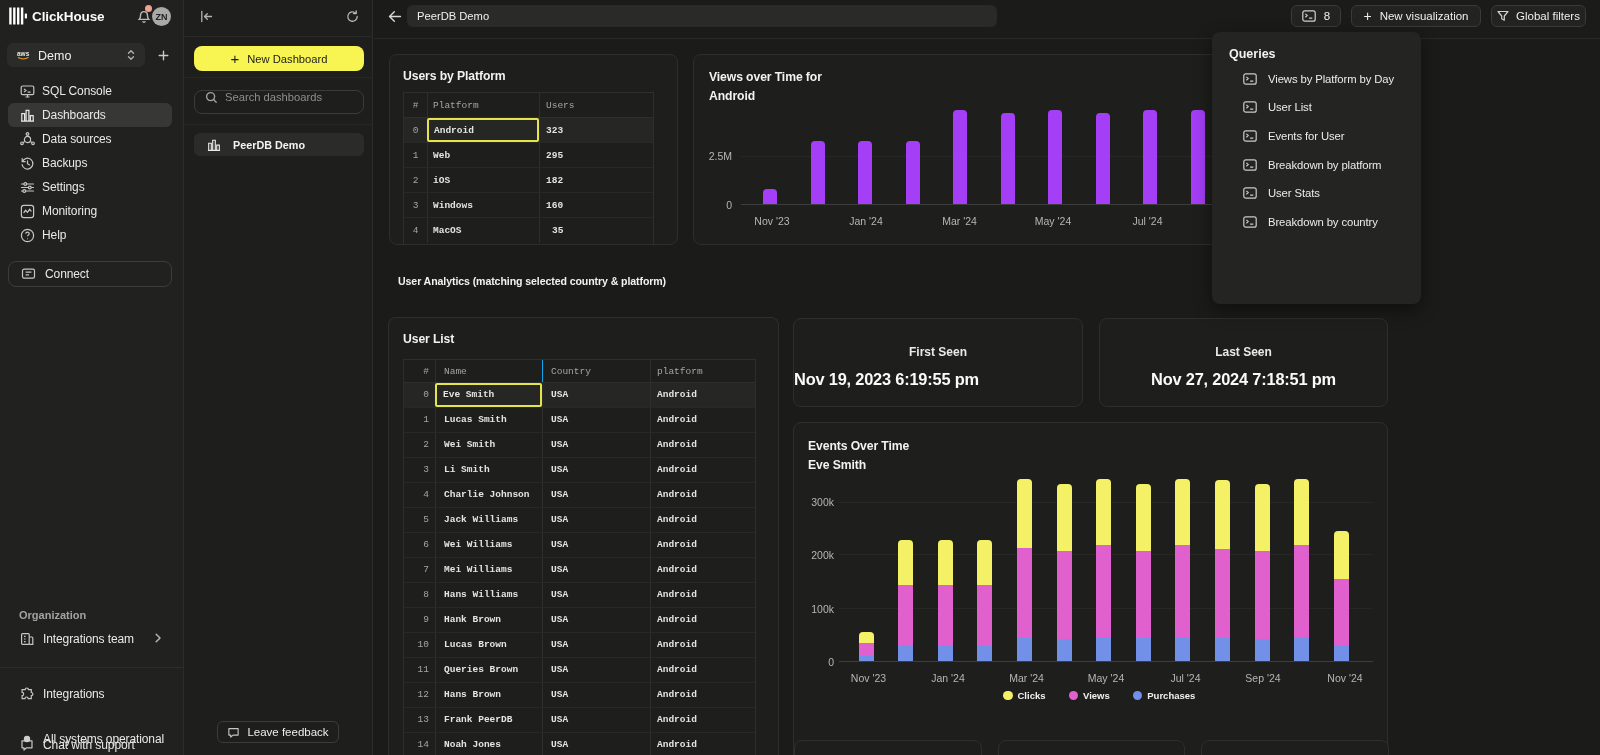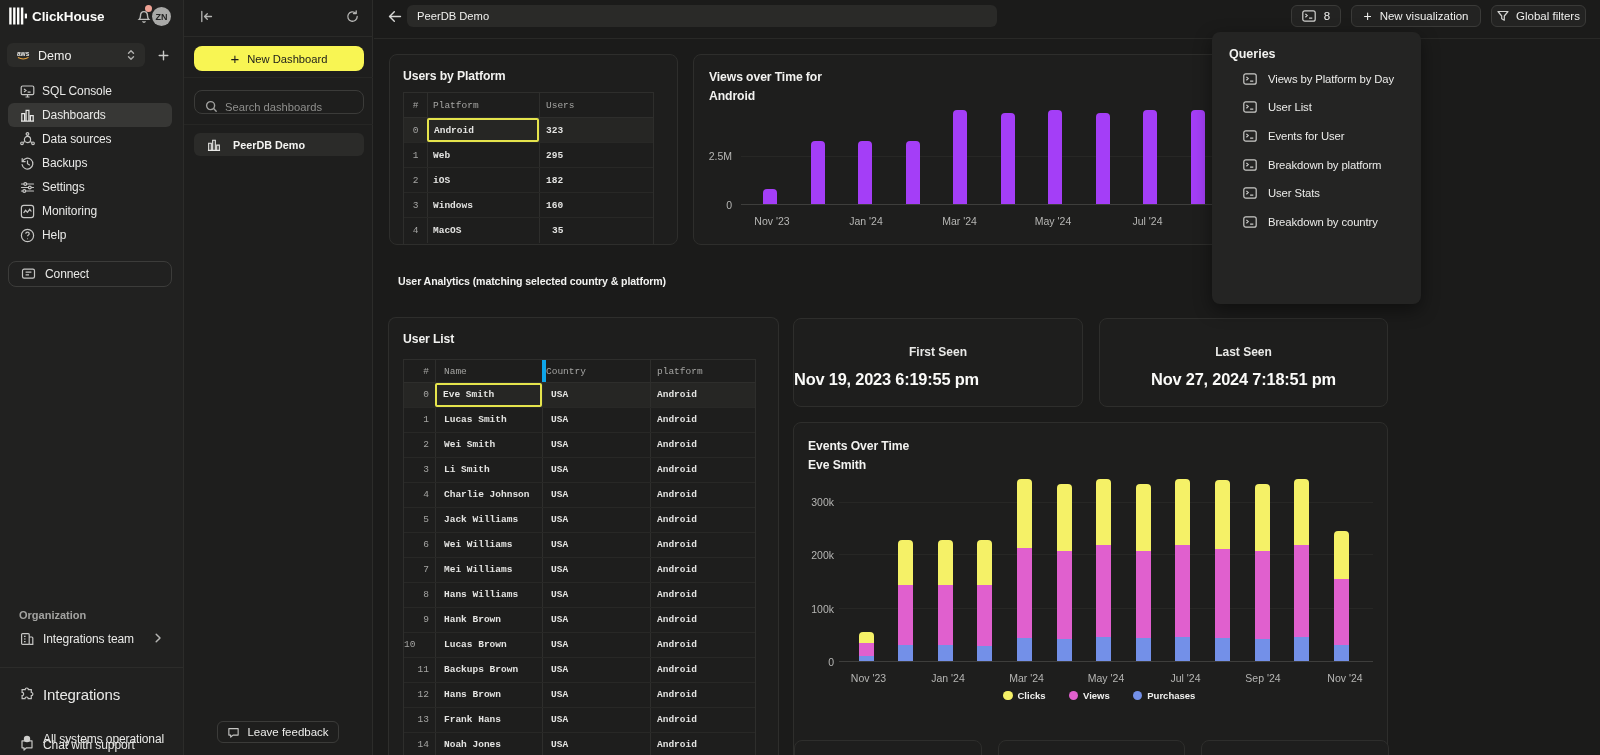--- a/index.html
+++ b/index.html
@@ -130,21 +130,21 @@
     <svg style="margin-left:12px;margin-right:9px" width="14" height="14" viewBox="0 0 14 14" fill="none" stroke="#c6c6c4" stroke-width="1.2">
         <rect x="1.6" y="1.6" width="7.6" height="10.8" rx="1"></rect>
         <path d="M9.2 5h2.6a1 1 0 0 1 1 1v6.4a0 0 0 0 1 0 0H9.2M4 4.4h1.6M4 7h1.6M4 9.6h1.6"></path>
       </svg>
     Integrations team
   </div>
   <svg class="abs" style="left:152px;top:632px" width="12" height="12" viewBox="0 0 12 12" fill="none" stroke="#b4b4b2" stroke-width="1.5" stroke-linecap="round" stroke-linejoin="round">
       <path d="M4.2 2.2L8 6l-3.8 3.8"></path>
     </svg>
   <div class="abs" style="left:0px;top:667px;width:184px;height:1px;background:#2c2c2a"></div>
-  <div class="abs" style="left:8px;top:683px;width:164px;height:22px;display:flex;align-items:center;color:#e9e9e7;font-size:15px;font-weight:500;letter-spacing:-.1px">
+  <div class="abs" style="left:8px;top:683px;width:164px;height:22px;display:flex;align-items:center;color:#e9e9e7;font-size:12px;font-weight:500;letter-spacing:-.1px">
     <svg style="margin-left:12px;margin-right:9px" width="14" height="14" viewBox="0 0 14 14" fill="none" stroke="#c6c6c4" stroke-width="1.2">
         <path d="M5.2 2.6a1.6 1.6 0 1 1 3.2 0h2.9v2.9a1.6 1.6 0 1 1 0 3.2v2.9H8.2a1.6 1.6 0 1 0-3.2 0H2.1V8.5a1.6 1.6 0 1 0 0-3.2V2.6z"></path>
       </svg>
     Integrations
   </div>
   <div class="abs" style="left:8px;top:734px;width:164px;height:22px;display:flex;align-items:center;color:#e9e9e7;font-size:12px;font-weight:400;letter-spacing:-.1px">
     <svg style="margin-left:12px;margin-right:9px" width="14" height="14" viewBox="0 0 14 14" fill="none" stroke="#c6c6c4" stroke-width="1.2">
         <path d="M2 2.8h10v7H6.5L4 12V9.8H2z" stroke-linejoin="round"></path>
       </svg>
     Chat with support
@@ -162,21 +162,21 @@
     </svg>
   <svg class="abs" style="left:162px;top:10px" width="13" height="13" viewBox="0 0 13 13" fill="none" stroke="#b4b4b2" stroke-width="1.3" stroke-linecap="round">
       <path d="M11.2 6.5a4.7 4.7 0 1 1-1.4-3.3"></path>
       <path d="M10.2 0.8v2.7H7.5" stroke-linejoin="round"></path>
     </svg>
   <div class="abs" style="left:0;top:36px;width:189px;height:1px;background:#2a2a28"></div>
   <div class="abs" style="left:10px;top:46px;width:170px;height:25px;background:#f8f553;border-radius:8px;display:flex;align-items:center;justify-content:center;color:#1b1b1a;font-size:11.2px;font-weight:500">
     <span style="font-size:15px;margin-right:8px;font-weight:400">+</span>New Dashboard
   </div>
   <div class="abs" style="left:0;top:77px;width:189px;height:1px;background:#262624"></div>
-  <div class="abs" style="left:10px;top:90px;width:170px;height:24px;border:1px solid #3b3b39;border-radius:8px;display:flex;align-items:flex-end;color:#8f8f8d;font-size:11.2px">
+  <div class="abs" style="left:10px;top:90px;width:170px;height:24px;border:1px solid #3b3b39;border-radius:8px;display:flex;align-items:flex-start;color:#8f8f8d;font-size:11.2px">
     <svg style="margin-left:10px;margin-right:7px" width="13" height="13" viewBox="0 0 13 13" fill="none" stroke="#a0a09e" stroke-width="1.4" stroke-linecap="round">
         <circle cx="5.6" cy="5.6" r="4"></circle>
         <path d="M8.6 8.6l2.6 2.6"></path>
       </svg>
     Search dashboards
   </div>
   <div class="abs" style="left:0;top:124px;width:189px;height:1px;background:#262624"></div>
   <div class="abs" style="left:10px;top:133px;width:170px;height:23px;background:#2b2b29;border-radius:6px;display:flex;align-items:center;color:#f4f4f2;font-size:10.8px;font-weight:700">
     <svg style="margin-left:13px;margin-right:12px" width="14" height="14" viewBox="0 0 15 15" fill="none" stroke="#e8e8e6" stroke-width="1.2">
         <path d="M1.8 13V5.6h2.8V13M6.1 13V2.4h2.8V13M10.4 13V7.6h2.8V13M1 13.2h13"></path>
@@ -284,21 +284,21 @@
     <div class="xlab" style="left:641px;top:160px">Nov '24</div>
   </div>
   <div class="abs" style="left:398px;top:275px;font-size:10.6px;font-weight:700;color:#f2f2f0;letter-spacing:-.1px">User Analytics (matching selected country &amp; platform)</div>
 
   <div class="card" style="left:388px;top:317px;width:391px;height:438px;border-bottom:none;border-radius:8px 8px 0 0">
     <div class="ctitle" style="position:absolute;left:14px;top:14px">User List</div>
     <div class="abs mono" style="left:14px;top:41px;width:353px;height:397px;font-size:9.5px;border:1px solid #2e2e2c;color:#e4e4e2" id="userlist">
         <div style="display:flex;height:23px;border-bottom:1px solid #2e2e2c;color:#a5a5a3;line-height:23px">
           <div style="width:31px;text-align:right;padding-right:6px">#</div>
           <div style="width:107px;border-left:1px solid #2e2e2c;padding-left:8px">Name</div>
-          <div style="width:108px;border-left:4px solid #0ea5e9;">Country</div>
+          <div style="width:108px;border-left:1px solid #0ea5e9;padding-left:8px">Country</div>
           <div style="flex:1;border-left:1px solid #2e2e2c;padding-left:6px">platform</div>
         </div>
         <div style="display:flex;height:25px;border-bottom:1px solid #282826;font-weight:700;line-height:23px;background:#262624">
           <div style="width:31px;text-align:right;padding-right:6px;color:#a5a5a3;font-weight:400">0</div>
           <div style="width:107px;border:2px solid #e5e44c;border-radius:2px;padding-left:6px;line-height:19px">Eve Smith</div>
           <div style="width:108px;border-left:1px solid #2e2e2c;padding-left:8px">USA</div>
           <div style="flex:1;border-left:1px solid #2e2e2c;padding-left:6px">Android</div>
         </div>
         <div style="display:flex;height:25px;border-bottom:1px solid #282826;font-weight:700;line-height:23px">
           <div style="width:31px;text-align:right;padding-right:6px;color:#a5a5a3;font-weight:400">1</div>
@@ -348,40 +348,40 @@
           <div style="width:108px;border-left:1px solid #2e2e2c;padding-left:8px">USA</div>
           <div style="flex:1;border-left:1px solid #2e2e2c;padding-left:6px">Android</div>
         </div>
         <div style="display:flex;height:25px;border-bottom:1px solid #282826;font-weight:700;line-height:23px">
           <div style="width:31px;text-align:right;padding-right:6px;color:#a5a5a3;font-weight:400">9</div>
           <div style="width:107px;border-left:1px solid #2e2e2c;padding-left:8px">Hank Brown</div>
           <div style="width:108px;border-left:1px solid #2e2e2c;padding-left:8px">USA</div>
           <div style="flex:1;border-left:1px solid #2e2e2c;padding-left:6px">Android</div>
         </div>
         <div style="display:flex;height:25px;border-bottom:1px solid #282826;font-weight:700;line-height:23px">
-          <div style="width:31px;text-align:left;padding-right:6px;color:#a5a5a3;font-weight:400">10</div>
+          <div style="width:31px;text-align:right;padding-right:6px;color:#a5a5a3;font-weight:400">10</div>
           <div style="width:107px;border-left:1px solid #2e2e2c;padding-left:8px">Lucas Brown</div>
           <div style="width:108px;border-left:1px solid #2e2e2c;padding-left:8px">USA</div>
           <div style="flex:1;border-left:1px solid #2e2e2c;padding-left:6px">Android</div>
         </div>
         <div style="display:flex;height:25px;border-bottom:1px solid #282826;font-weight:700;line-height:23px">
           <div style="width:31px;text-align:right;padding-right:6px;color:#a5a5a3;font-weight:400">11</div>
-          <div style="width:107px;border-left:1px solid #2e2e2c;padding-left:8px">Backups Brown</div>
+          <div style="width:107px;border-left:1px solid #2e2e2c;padding-left:8px">Queries Brown</div>
           <div style="width:108px;border-left:1px solid #2e2e2c;padding-left:8px">USA</div>
           <div style="flex:1;border-left:1px solid #2e2e2c;padding-left:6px">Android</div>
         </div>
         <div style="display:flex;height:25px;border-bottom:1px solid #282826;font-weight:700;line-height:23px">
           <div style="width:31px;text-align:right;padding-right:6px;color:#a5a5a3;font-weight:400">12</div>
           <div style="width:107px;border-left:1px solid #2e2e2c;padding-left:8px">Hans Brown</div>
           <div style="width:108px;border-left:1px solid #2e2e2c;padding-left:8px">USA</div>
           <div style="flex:1;border-left:1px solid #2e2e2c;padding-left:6px">Android</div>
         </div>
         <div style="display:flex;height:25px;border-bottom:1px solid #282826;font-weight:700;line-height:23px">
           <div style="width:31px;text-align:right;padding-right:6px;color:#a5a5a3;font-weight:400">13</div>
-          <div style="width:107px;border-left:1px solid #2e2e2c;padding-left:8px">Frank Hans</div>
+          <div style="width:107px;border-left:1px solid #2e2e2c;padding-left:8px">Frank PeerDB</div>
           <div style="width:108px;border-left:1px solid #2e2e2c;padding-left:8px">USA</div>
           <div style="flex:1;border-left:1px solid #2e2e2c;padding-left:6px">Android</div>
         </div>
         <div style="display:flex;height:25px;border-bottom:1px solid #282826;font-weight:700;line-height:23px">
           <div style="width:31px;text-align:right;padding-right:6px;color:#a5a5a3;font-weight:400">14</div>
           <div style="width:107px;border-left:1px solid #2e2e2c;padding-left:8px">Noah Jones</div>
           <div style="width:108px;border-left:1px solid #2e2e2c;padding-left:8px">USA</div>
           <div style="flex:1;border-left:1px solid #2e2e2c;padding-left:6px">Android</div>
         </div>
       </div>

